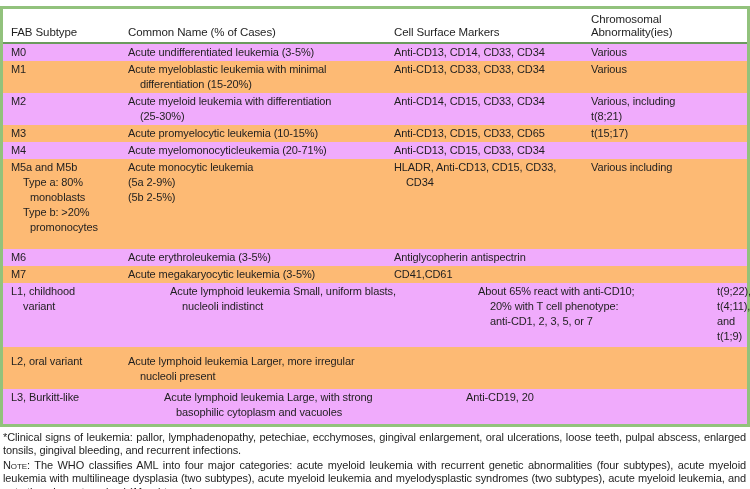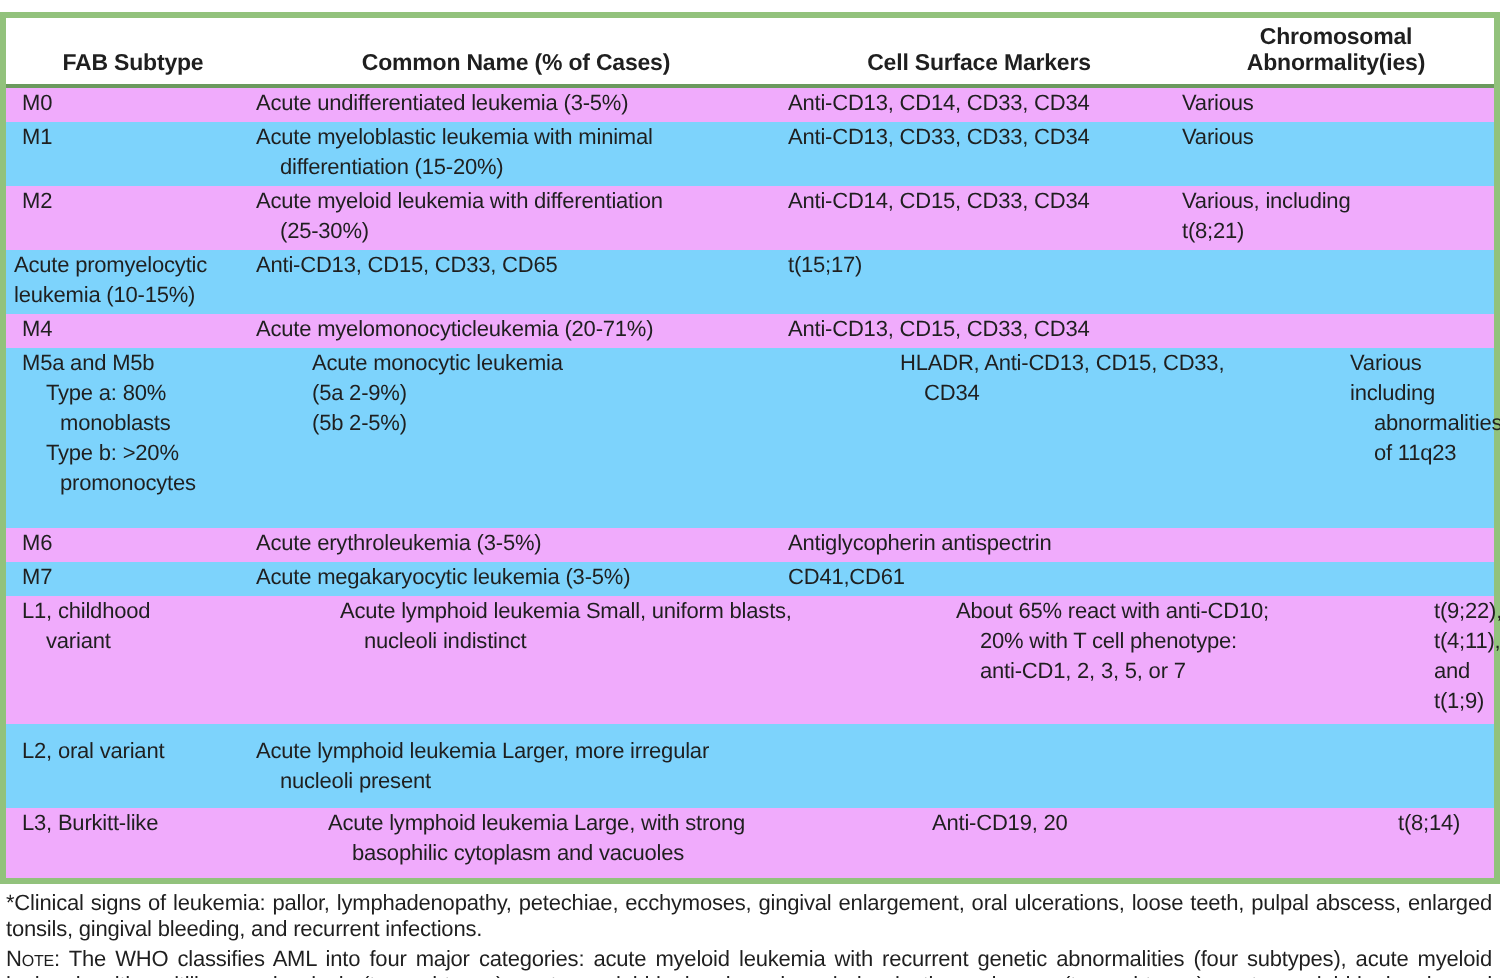--- a/index.html
+++ b/index.html
@@ -5,31 +5,31 @@
   html,body{margin:0;padding:0;background:#ffffff;}
   #page{width:750px;height:489px;background:#ffffff;overflow:hidden;
         font-family:"Liberation Sans",sans-serif;color:#1f1f1f;
         box-sizing:border-box;padding-top:6px;}
   
   #fab-table{border:3px solid #92c27c;box-sizing:border-box;width:750px;}
   .grid-row{display:grid;grid-template-columns:121px 266px 197px 1fr;}
   
   #table-header{background:#ffffff;min-height:30px;align-items:end;
                 border-bottom:2px solid #6b9a5e;}
-  .col-header{font-weight:bold;font-size:11.5px;line-height:13px;
-              padding:4px 2px 3px 4px;white-space:pre-line;letter-spacing:-0.1px;text-align:center;}
+  .col-header{font-weight:normal;font-size:11.5px;line-height:13px;
+              padding:4px 2px 3px 4px;white-space:pre-line;letter-spacing:-0.1px;}
   .col-header.first{padding-left:8px;}
   
-  .row{background:#7dd3fc;padding:1px 0;}
+  .row{background:#fdba74;padding:1px 0;}
   .row.shaded{background:#f0abfc;}
   .cell{font-size:11px;line-height:15px;padding:0 2px 0 4px;letter-spacing:-0.1px;}
   .cell-subtype{padding-left:8px;}
   .line.indent-1{padding-left:12px;}
   .line.indent-2{padding-left:19px;}
-  .row:nth-child(6){padding-bottom:14px;gap:28px;}   
+  .row:nth-child(6){padding-bottom:14px;}   
   .row:nth-child(9){padding-bottom:3px;gap:42px;}    
   .row:nth-child(10){padding-top:7px;padding-bottom:5px;} 
   .row:nth-child(11){padding-bottom:4px;gap:36px;}   
   
   #footnotes{padding:4px 4px 0 3px;font-size:11px;line-height:13.4px;
              text-align:justify;letter-spacing:-0.1px;}
   #footnotes p{margin:0 0 1px 0;}
   .smallcaps{font-variant:small-caps;}
   .italic{font-style:italic;}
 </style>
@@ -88,20 +88,23 @@
           </div>
           <div class="cell cell-markers">
             <div class="line indent-0">Anti-CD14, CD15, CD33, CD34</div>
           </div>
           <div class="cell cell-abnormality">
             <div class="line indent-0">Various, including</div>
             <div class="line indent-0">t(8;21)</div>
           </div>
         </div>
         <div class="grid-row row">
+          <div class="cell cell-subtype">
+            <div class="line indent-0">M3</div>
+          </div>
           <div class="cell cell-common_name">
             <div class="line indent-0">Acute promyelocytic leukemia (10-15%)</div>
           </div>
           <div class="cell cell-markers">
             <div class="line indent-0">Anti-CD13, CD15, CD33, CD65</div>
           </div>
           <div class="cell cell-abnormality">
             <div class="line indent-0">t(15;17)</div>
           </div>
         </div>
@@ -128,21 +131,20 @@
             <div class="line indent-0">Acute monocytic leukemia</div>
             <div class="line indent-0">(5a 2-9%)</div>
             <div class="line indent-0">(5b 2-5%)</div>
           </div>
           <div class="cell cell-markers">
             <div class="line indent-0">HLADR, Anti-CD13, CD15, CD33,</div>
             <div class="line indent-1">CD34</div>
           </div>
           <div class="cell cell-abnormality">
             <div class="line indent-0">Various including</div>
-            <div class="line indent-1">abnormalities of 11q23</div>
           </div>
         </div>
         <div class="grid-row row shaded">
           <div class="cell cell-subtype">
             <div class="line indent-0">M6</div>
           </div>
           <div class="cell cell-common_name">
             <div class="line indent-0">Acute erythroleukemia (3-5%)</div>
           </div>
           <div class="cell cell-markers">
@@ -194,23 +196,20 @@
         <div class="grid-row row shaded">
           <div class="cell cell-subtype">
             <div class="line indent-0">L3, Burkitt-like</div>
           </div>
           <div class="cell cell-common_name">
             <div class="line indent-0">Acute lymphoid leukemia Large, with strong</div>
             <div class="line indent-1">basophilic cytoplasm and vacuoles</div>
           </div>
           <div class="cell cell-markers">
             <div class="line indent-0">Anti-CD19, 20</div>
-          </div>
-          <div class="cell cell-abnormality">
-            <div class="line indent-0">t(8;14)</div>
           </div>
         </div>
       </div>
 
   </div>
 
   <div id="footnotes">
     <p><span>*Clinical signs of leukemia: pallor, lymphadenopathy, petechiae, ecchymoses, gingival enlargement, oral ulcerations, loose teeth, pulpal abscess, enlarged tonsils, gingival bleeding, and recurrent infections.</span></p>
     <p><span class="smallcaps">Note:</span><span> The WHO classifies AML into four major categories: acute myeloid leukemia with recurrent genetic abnormalities (four subtypes), acute myeloid leukemia with multilineage dysplasia (two subtypes), acute myeloid leukemia and myelodysplastic syndromes (two subtypes), acute myeloid leukemia, and not otherwise categorized (11 subtypes).</span></p>
     <p><span class="italic">Adapted from Appelbaum FR: Acute myeloid leukemia in adults. In Goldman L, Ausiello D, editors: </span><span>Cecil medicine, </span><span class="italic">ed 23, Philadelphia, 2008, Saunders, pp 1390-1396.</span></p>

